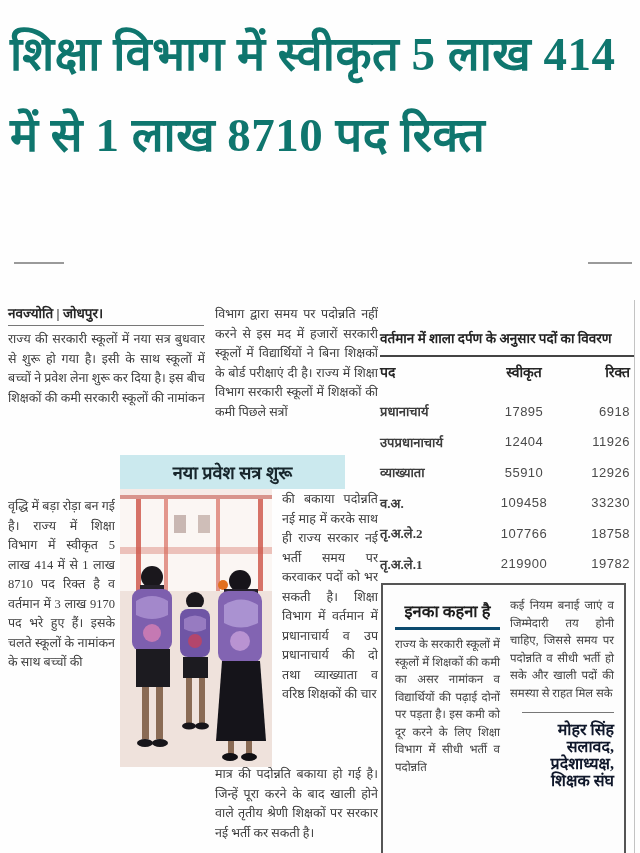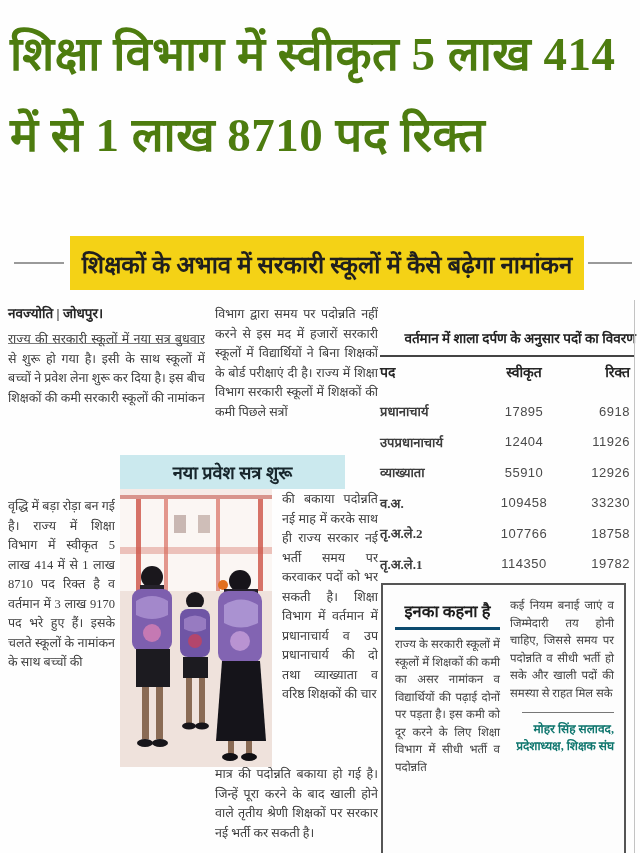--- a/index.html
+++ b/index.html
@@ -3,21 +3,21 @@
 <meta charset="utf-8">
 <style>
   * { margin:0; padding:0; box-sizing:border-box; }
   html,body { width:640px; height:853px; }
   body { font-family:"Liberation Serif", serif; background:#ffffff; position:relative; overflow:hidden; }
   .page { position:absolute; inset:0; background:#fefefe; }
 
   
   .headline {
     position:absolute; left:10px; top:14px; width:622px;
-    font-size:47px; font-weight:700; color:#4d7c0f; line-height:81px;
+    font-size:47px; font-weight:700; color:#0f766e; line-height:81px;
     letter-spacing:0.5px;
   }
 
   
   .banner-rule { position:absolute; height:2px; background:#9a9a9a; top:262px; }
   .banner-rule.left  { left:14px;  width:50px; }
   .banner-rule.right { left:588px; width:44px; }
   .banner {
     position:absolute; left:70px; top:236px; width:514px; height:54px;
     background:#f4d216; display:flex; align-items:center; justify-content:center;
@@ -25,21 +25,21 @@
   }
 
   
   .btxt {
     position:absolute; font-family:"Liberation Serif", serif;
     font-size:12.5px; line-height:19.5px; color:#3b3b3b; text-align:justify;
   }
   .dateline {
     position:absolute; left:8px; top:304px; width:196px;
     font-size:13.5px; font-weight:700; color:#262626;
-    border-bottom:1px solid #777; padding-bottom:21px;
+    border-bottom:1px solid #777; padding-bottom:3px;
   }
   .col1-top    { left:8px;   top:330px; width:197px; height:128px; overflow:hidden; }
   .col1-mid    { left:8px;   top:460px; width:107px; height:303px; overflow:hidden;margin-top:37px; }
   .col1-bottom { left:8px;   top:765px; width:197px; height:88px;  overflow:hidden; }
   .col2-top    { left:215px; top:305px; width:163px; height:152px; overflow:hidden; }
   .col2-mid    { left:282px; top:490px; width:96px;  height:273px; overflow:hidden; }
   .col2-bottom { left:215px; top:765px; width:163px; height:88px;  overflow:hidden; }
 
   
   .photo-caption {
@@ -48,21 +48,21 @@
     font-size:18px; font-weight:700; color:#17262c;
   }
   .photo-frame {
     position:absolute; left:120px; top:489px; width:152px; height:278px;
     background:#f6ebe7; overflow:hidden;
   }
 
   
   .tbl-title {
     position:absolute; left:380px; top:329px; width:256px;
-    font-size:13.5px; font-weight:700; color:#222;text-align:right;
+    font-size:13.5px; font-weight:700; color:#222;
   }
   .tbl-rule { position:absolute; left:380px; top:355px; width:254px; height:2px; background:#444; }
   .tbl-head {
     position:absolute; left:380px; top:362px; width:250px;
     display:grid; grid-template-columns:100px 88px 62px;
     font-size:14px; font-weight:700; color:#262626;
   }
   .tbl-head span:nth-child(2){ text-align:center; }
   .tbl-head span:nth-child(3){ text-align:right; }
   .tbl-rows { position:absolute; left:380px; top:396px; width:250px; }
@@ -81,35 +81,32 @@
     display:flex; gap:10px;
   }
   .qb-left { width:106px; }
   .qb-right { width:105px; }
   .qb-title {
     font-size:16.5px; font-weight:700; color:#1d1d1d; text-align:center;
     border-bottom:3px solid #0c4a6e; padding:2px 0 5px; margin-bottom:6px;
   }
   .qb-text { font-size:11.5px; line-height:17.5px; color:#444; text-align:justify; font-family:"Liberation Serif", serif; }
   .qb-sep { width:92px; height:1px; background:#777; margin:10px 0 8px auto; }
-  .qb-attr { text-align:right; font-size:12px; font-weight:700; color:#0f766e; line-height:17px; }
+  .qb-attr { text-align:right; font-size:16px; font-weight:700; color:#0f172a; line-height:17px; }
 
   .page-rule-right { position:absolute; left:634px; top:300px; width:1px; height:553px; background:#c3c3c3; }
 </style>
 </head>
 <body>
 
 <div class="page">
 
   <div class="headline">शिक्षा विभाग में स्वीकृत 5 लाख 414 में से 1 लाख 8710 पद रिक्त</div>
 
   <div class="banner-rule left"></div>
-  <div class="banner">
-    <span>शिक्षकों के अभाव में सरकारी स्कूलों में कैसे बढ़ेगा नामांकन</span>
-  </div>
   <div class="banner-rule right"></div>
 
   <div class="dateline">नवज्योति | जोधपुर।</div>
 
   <p class="btxt col1-top">राज्य की सरकारी स्कूलों में नया सत्र बुधवार से शुरू हो गया है। इसी के साथ स्कूलों में बच्चों ने प्रवेश लेना शुरू कर दिया है। इस बीच शिक्षकों की कमी सरकारी स्कूलों की नामांकन</p>
   <p class="btxt col1-mid">वृद्धि में बड़ा रोड़ा बन गई है। राज्य में शिक्षा विभाग में स्वीकृत 5 लाख 414 में से 1 लाख 8710 पद रिक्त है व वर्तमान में 3 लाख 9170 पद भरे हुए हैं। इसके चलते स्कूलों के नामांकन के साथ बच्चों की</p>
   <p class="btxt col2-top">विभाग द्वारा समय पर पदोन्नति नहीं करने से इस मद में हजारों सरकारी स्कूलों में विद्यार्थियों ने बिना शिक्षकों के बोर्ड परीक्षाएं दी है। राज्य में शिक्षा विभाग सरकारी स्कूलों में शिक्षकों की कमी पिछले सत्रों</p>
   <p class="btxt col2-bottom">मात्र की पदोन्नति बकाया हो गई है। जिन्हें पूरा करने के बाद खाली होने वाले तृतीय श्रेणी शिक्षकों पर सरकार नई भर्ती कर सकती है।</p>
   <p class="btxt col2-mid">की बकाया पदोन्नति नई माह में करके साथ ही राज्य सरकार नई भर्ती समय पर करवाकर पदों को भर सकती है। शिक्षा विभाग में वर्तमान में प्रधानाचार्य व उप प्रधानाचार्य की दो तथा व्याख्याता व वरिष्ठ शिक्षकों की चार</p>
 
@@ -194,21 +191,21 @@
         <span class="num">109458</span>
         <span class="num">33230</span>
       </div>
       <div class="tbl-row">
         <span class="post">तृ.अ.ले.2</span>
         <span class="num">107766</span>
         <span class="num">18758</span>
       </div>
       <div class="tbl-row">
         <span class="post">तृ.अ.ले.1</span>
-        <span class="num">114350</span>
+        <span class="num">219900</span>
         <span class="num">19782</span>
       </div>
     </div>
 
   <div class="quote-box">
     <div class="qb-left">
       <div class="qb-title">इनका कहना है</div>
       <div class="qb-text">राज्य के सरकारी स्कूलों में स्कूलों में शिक्षकों की कमी का असर नामांकन व विद्यार्थियों की पढ़ाई दोनों पर पड़ता है। इस कमी को दूर करने के लिए शिक्षा विभाग में सीधी भर्ती व पदोन्नति</div>
     </div>
     <div class="qb-right">

